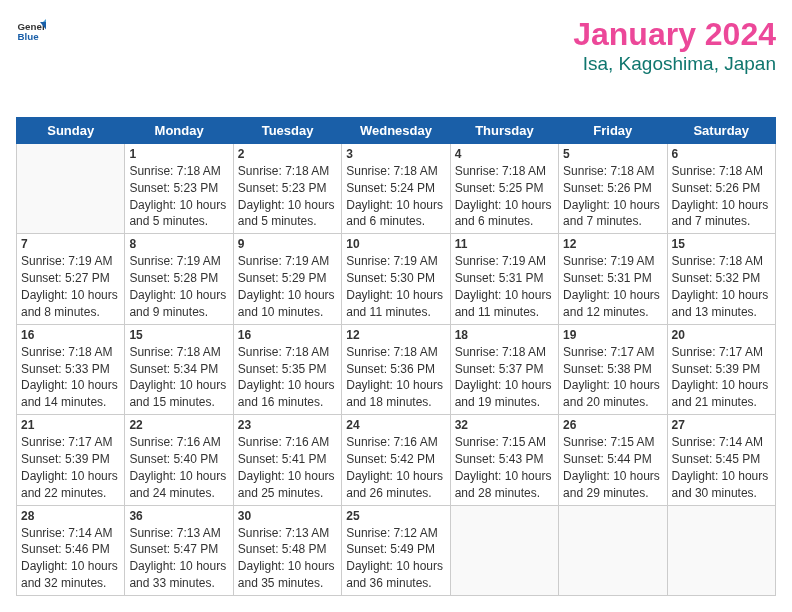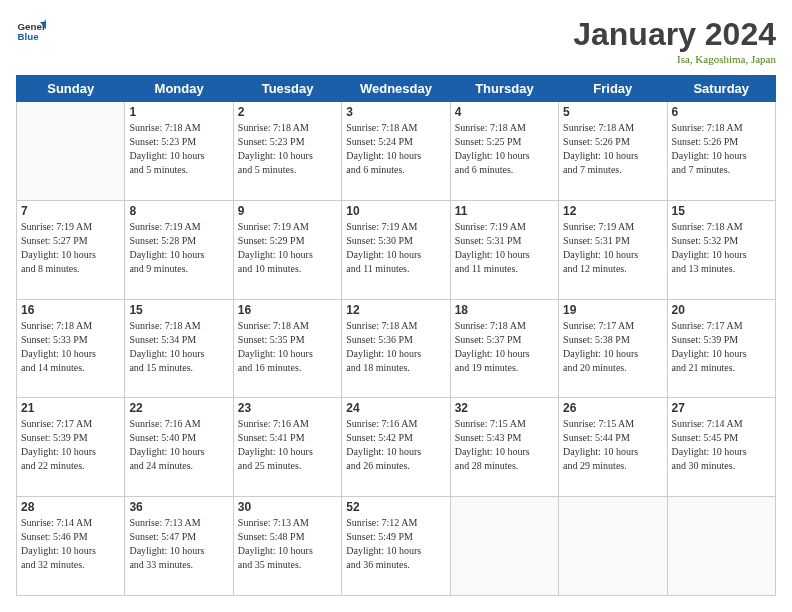--- a/index.html
+++ b/index.html
@@ -31,33 +31,33 @@
     .logo-icon {
       width: 30px;
       height: 30px;
     }
     .title-block {
       text-align: right;
     }
     .month-title {
       font-size: 32px;
       font-weight: bold;
-      color: #404040;
+      color: #ec4899;
     }
     .location {
-      font-size: 11px;
-      color: #4d7c0f;
-      font-family: Liberation Serif, serif;
+      font-size: 19px;
+      color: #0f766e;
     }
     .calendar {
       flex: 1;
       border: 1px solid #ccc;
       border-collapse: collapse;
       width: 100%;
       table-layout: fixed;
+      margin-top: 32px;
     }
     .calendar thead tr th {
       background-color: #1a5fa8;
       color: #fff;
       font-size: 13px;
       font-weight: bold;
       padding: 5px 4px;
       border: 1px solid #1a5fa8;
       text-align: center;
     }
@@ -76,24 +76,23 @@
     .calendar tbody tr:nth-child(odd) td:not(.empty) {
       background: #fff;
     }
     .day-number {
       font-size: 12px;
       font-weight: bold;
       margin-bottom: 2px;
       color: #333;
     }
     .day-info {
-      font-size: 10px;
+      font-size: 12px;
       line-height: 1.4;
       color: #333;
-      font-family: Liberation Serif, serif;
     }
   </style>
 </head>
 <body>
 
 <div class="page">
   <div class="header">
     <div class="logo">
       <svg class="logo-icon" viewBox="0 0 40 40">
         <text x="2" y="18" font-size="13" font-weight="bold" fill="#333" font-family="Arial">General</text>
@@ -335,21 +334,21 @@
 and 33 minutes.</div>
           </td>
           <td>
             <div class="day-number">30</div>
             <div class="day-info" style="white-space: pre-line;">Sunrise: 7:13 AM
 Sunset: 5:48 PM
 Daylight: 10 hours
 and 35 minutes.</div>
           </td>
           <td>
-            <div class="day-number">52</div>
+            <div class="day-number">25</div>
             <div class="day-info" style="white-space: pre-line;">Sunrise: 7:12 AM
 Sunset: 5:49 PM
 Daylight: 10 hours
 and 36 minutes.</div>
           </td>
           <td class="empty"></td>
           <td class="empty"></td>
           <td class="empty"></td>
         </tr>
       </tbody>

